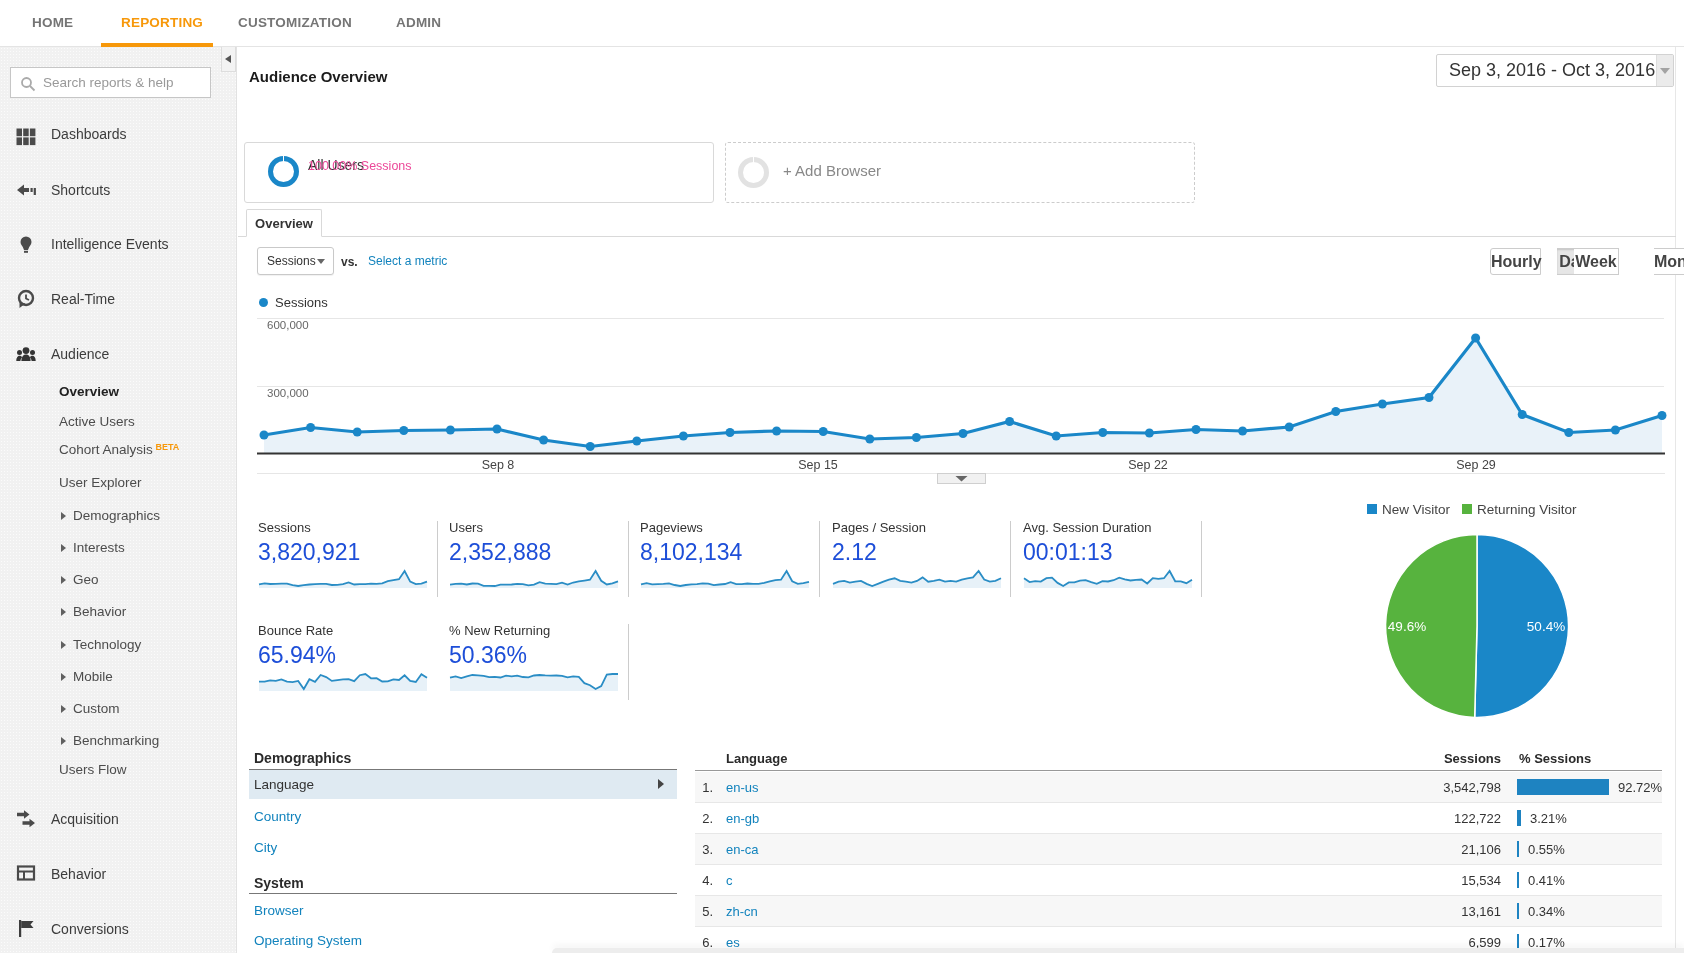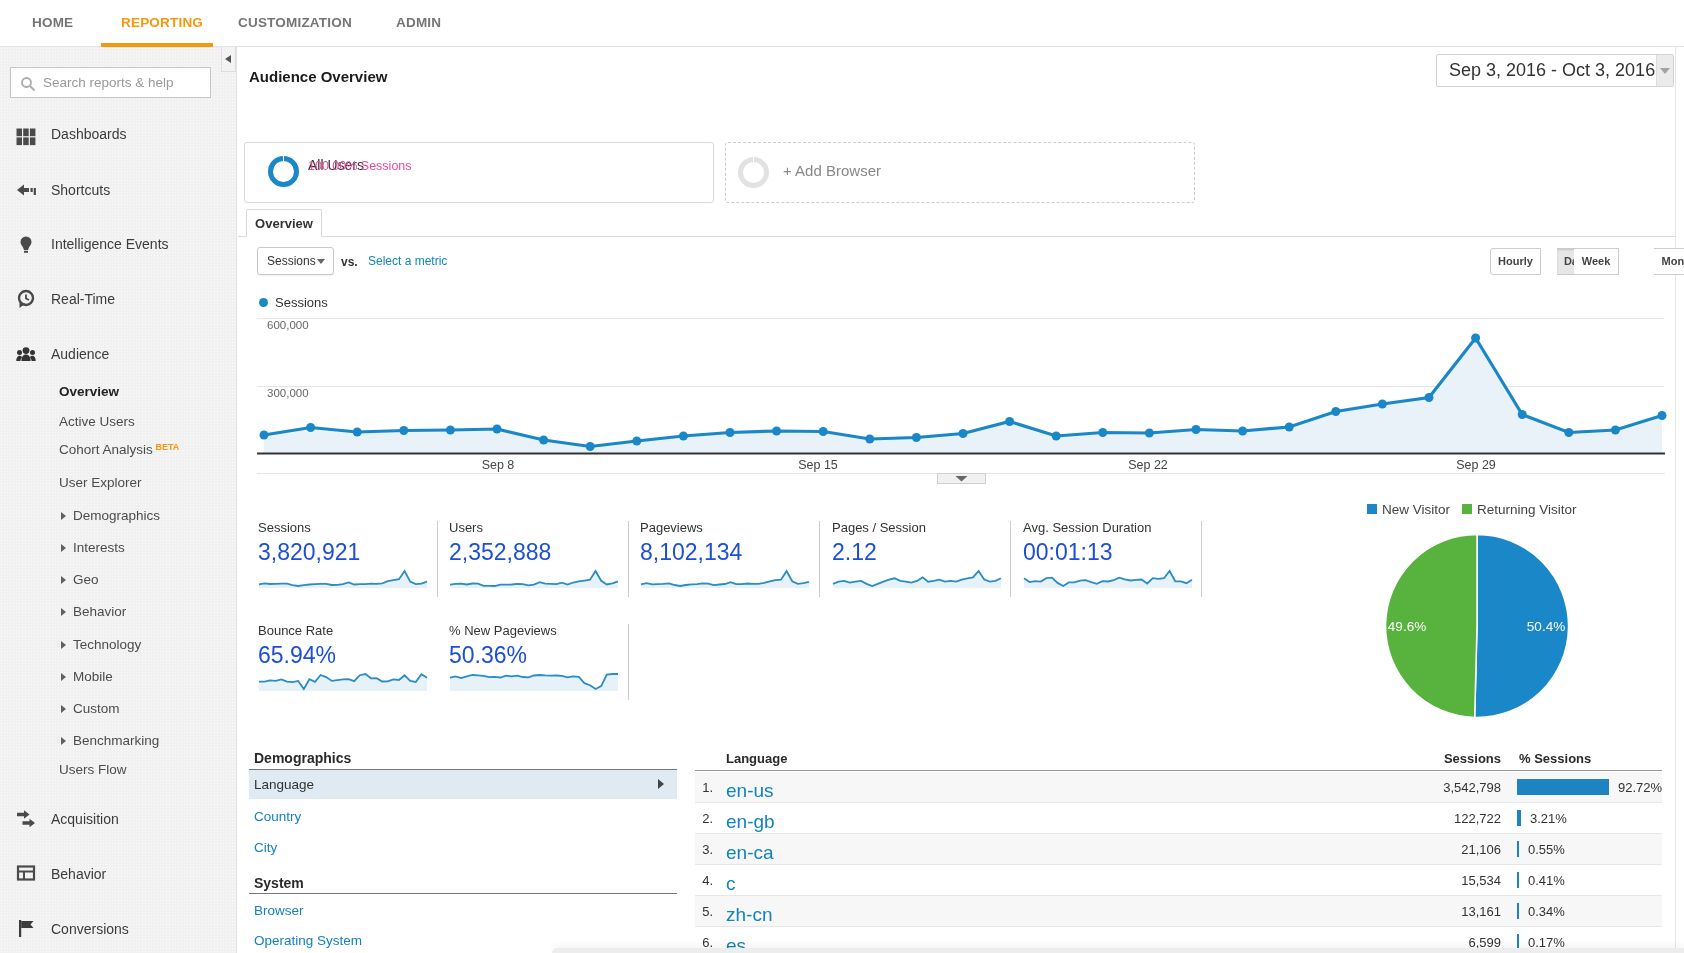--- a/index.html
+++ b/index.html
@@ -54,36 +54,36 @@
   text-align:center; line-height:27px; z-index:3; border-radius:2px 2px 0 0;}
 #tabline { position:absolute; left:0; top:189px; width:1438px; height:1px; background:#d9d9d9; }
 #selbox { position:absolute; left:19px; top:200px; width:77px; height:28px; background:#fff;
   border:1px solid #c9c9c9; border-radius:3px; font-size:12px; color:#333; line-height:26px;
   padding-left:9px; box-shadow:0 1px 1px rgba(0,0,0,0.06);}
 #selbox .dar { position:absolute; right:8px; top:11px; width:0; height:0; border:4.5px solid transparent;
   border-top:5.5px solid #666; border-bottom:none;}
 #vs { position:absolute; left:103px; top:208px; font-size:12px; font-weight:bold; color:#333; }
 #selmetric { position:absolute; left:130px; top:207px; font-size:12px; color:#1283bd; }
 .granbtn { position:absolute; top:201px; height:27px; background:#fff; border:1px solid #ccc;
-  font-size:11px; font-weight:bold; color:#444; text-align:center; line-height:25px; }
+  font-size:16px; font-weight:bold; color:#444; text-align:center; line-height:25px; }
 #gran-day { background:#e6e6e6; box-shadow:inset 0 1px 2px rgba(0,0,0,0.15);margin-left:17px; }
 #legdot { position:absolute; left:21px; top:251px; width:9px; height:9px; border-radius:50%; background:#1a87c8; }
 #legtext { position:absolute; left:37px; top:248px; font-size:13px; color:#333; }
 .mtile { position:absolute; }
 .mlabel { font-size:13px; color:#333; }
 .mvalue { font-size:23px; color:#1d4ed8; margin-top:4px; }
 .msep { position:absolute; width:1px; background:#ccc; }
 .pleg { position:absolute; font-size:13.5px; color:#444; }
 .psq { position:absolute; width:10px; height:10px; }
 .th { position:absolute; font-size:13.5px; font-weight:bold; color:#2a2a2a; }
 .hline { position:absolute; height:1px; background:#777; }
 .llink { position:absolute; font-size:13.5px; color:#1283bd; }
 .trow { position:absolute; left:457px; width:967px; height:31px; border-bottom:1px solid #e7e7e7; }
 .trow .num { position:absolute; left:0; width:18px; text-align:right; font-size:13px; color:#333; top:8px;}
-.trow .lk { position:absolute; left:31px; top:8px; font-size:19px; color:#1283bd; }
+.trow .lk { position:absolute; left:31px; top:8px; font-size:13px; color:#1283bd; }
 .trow .val { position:absolute; left:640px; width:166px; text-align:right; top:8px; font-size:13px; color:#333;}
 .trow .bar { position:absolute; left:822px; top:7px; height:16px; background:#1e83c1; }
 .trow .pct { position:absolute; top:8px; font-size:13px; color:#333;text-align:center; }
 </style>
 </head>
 <body>
 <div id="topnav">
   <span class="navitem" style="left:32px;">HOME</span>
   <span class="navitem" id="nav-reporting" style="left:121px;">REPORTING</span>
   <span class="navitem" style="left:238px;">CUSTOMIZATION</span>
@@ -294,21 +294,21 @@
   <div class="msep" style="left:772px;top:474px;height:76px;"></div>
   <div class="msep" style="left:963px;top:474px;height:76px;"></div>
   <div class="mtile" style="left:20px;top:576px;">
     <div class="mlabel">Bounce Rate</div><div class="mvalue">65.94%</div>
     <svg width="170" height="19" style="margin-top:3px;">
         <path d="M1.0,9.6 L6.6,9.6 L12.2,8.4 L17.8,8.8 L23.4,7.4 L29.0,9.7 L34.6,10.2 L40.2,8.9 L45.8,17.0 L51.4,7.2 L57.0,9.9 L62.6,3.0 L68.2,5.1 L73.8,8.9 L79.4,8.1 L85.0,7.3 L90.6,7.2 L96.2,9.1 L101.8,3.2 L107.4,2.0 L113.0,6.3 L118.6,6.2 L124.2,9.5 L129.8,9.3 L135.4,7.3 L141.0,8.0 L146.6,3.3 L152.2,8.8 L157.8,10.0 L163.4,2.3 L169.0,5.8 L169.0,19 L1.0,19 Z" fill="#e7f1f8"></path>
         <path d="M1.0,9.6 L6.6,9.6 L12.2,8.4 L17.8,8.8 L23.4,7.4 L29.0,9.7 L34.6,10.2 L40.2,8.9 L45.8,17.0 L51.4,7.2 L57.0,9.9 L62.6,3.0 L68.2,5.1 L73.8,8.9 L79.4,8.1 L85.0,7.3 L90.6,7.2 L96.2,9.1 L101.8,3.2 L107.4,2.0 L113.0,6.3 L118.6,6.2 L124.2,9.5 L129.8,9.3 L135.4,7.3 L141.0,8.0 L146.6,3.3 L152.2,8.8 L157.8,10.0 L163.4,2.3 L169.0,5.8" fill="none" stroke="#2a8dc5" stroke-width="1.8"></path>
       </svg>
   </div>
   <div class="mtile" style="left:211px;top:576px;">
-    <div class="mlabel">% New Pageviews</div><div class="mvalue">50.36%</div>
+    <div class="mlabel">% New Returning</div><div class="mvalue">50.36%</div>
     <svg width="170" height="19" style="margin-top:3px;">
         <path d="M1.0,5.6 L6.6,4.4 L12.2,6.0 L17.8,4.4 L23.4,3.0 L29.0,3.4 L34.6,3.9 L40.2,5.2 L45.8,4.9 L51.4,5.5 L57.0,3.7 L62.6,4.4 L68.2,3.6 L73.8,5.0 L79.4,5.4 L85.0,3.5 L90.6,3.0 L96.2,3.4 L101.8,3.6 L107.4,3.5 L113.0,3.8 L118.6,5.3 L124.2,4.4 L129.8,4.9 L135.4,11.2 L141.0,13.2 L146.6,17.0 L152.2,14.1 L157.8,2.6 L163.4,2.0 L169.0,2.0 L169.0,19 L1.0,19 Z" fill="#e7f1f8"></path>
         <path d="M1.0,5.6 L6.6,4.4 L12.2,6.0 L17.8,4.4 L23.4,3.0 L29.0,3.4 L34.6,3.9 L40.2,5.2 L45.8,4.9 L51.4,5.5 L57.0,3.7 L62.6,4.4 L68.2,3.6 L73.8,5.0 L79.4,5.4 L85.0,3.5 L90.6,3.0 L96.2,3.4 L101.8,3.6 L107.4,3.5 L113.0,3.8 L118.6,5.3 L124.2,4.4 L129.8,4.9 L135.4,11.2 L141.0,13.2 L146.6,17.0 L152.2,14.1 L157.8,2.6 L163.4,2.0 L169.0,2.0" fill="none" stroke="#2a8dc5" stroke-width="1.8"></path>
       </svg>
   </div>
   <div class="msep" style="left:390px;top:577px;height:76px;"></div>
   <div class="psq" style="left:1129px;top:457px;background:#1a87c8;"></div>
   <div class="pleg" style="left:1144px;top:455px;">New Visitor</div>
   <div class="psq" style="left:1224px;top:457px;background:#57b33e;"></div>
   <div class="pleg" style="left:1239px;top:455px;">Returning Visitor</div>

